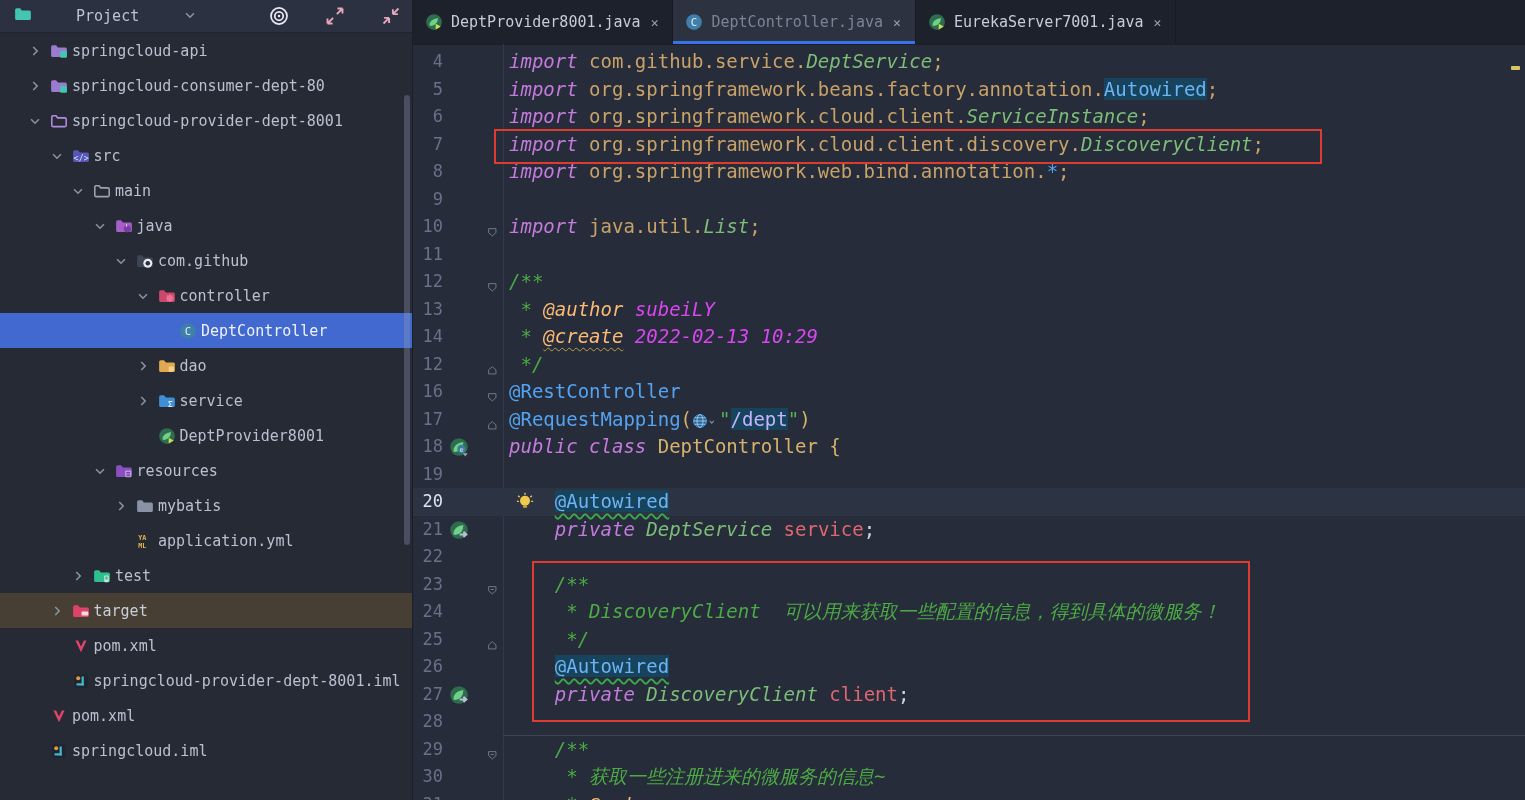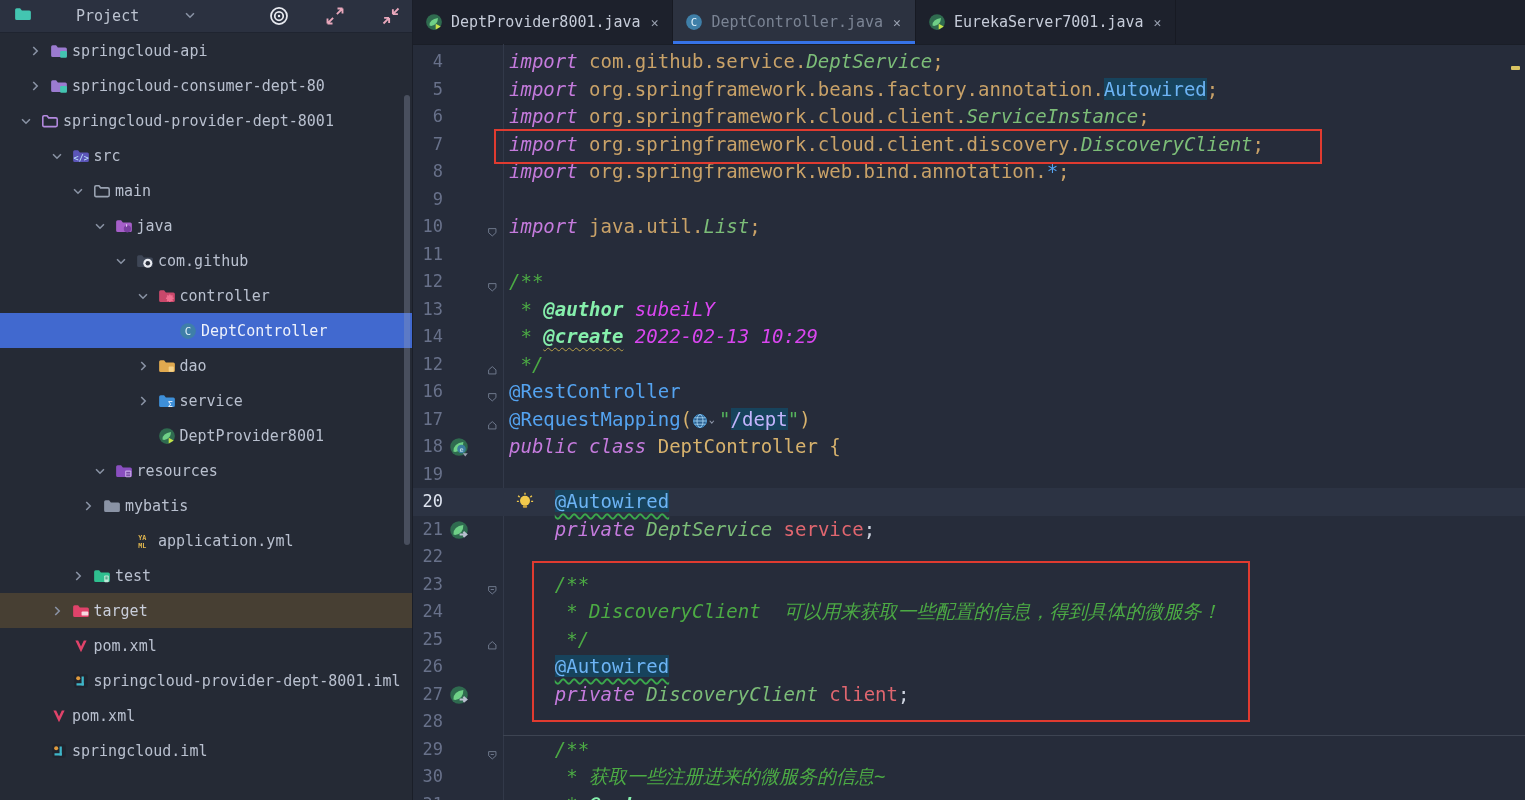--- a/index.html
+++ b/index.html
@@ -54,21 +54,21 @@
   .c-semi{color:#c9a268;}
   .c-ann{color:#54a3f0;}
   .c-annhl{color:#6db4f5;background:#17435c;}
   .c-str{color:#55b35c;}
   .c-strhl{color:#c4b5fd;background:#17435c;}
   .c-name{color:#d7b26d;}
   .c-brace{color:#d7b26d;}
   .c-field{color:#e0666f;}
   .c-plain{color:#ced4e0;}
   .c-cmt{color:#4cab44;font-style:italic;}
-  .c-tag{color:#86efac;font-style:italic;font-weight:bold;}
+  .c-tag{color:#fdba74;font-style:italic;font-weight:normal;}
   .c-val{color:#d946ef;font-style:italic;}
   .sq-g{text-decoration:underline wavy #3aa84c 1.5px;text-underline-offset:5px;}
   .sq-y{text-decoration:underline wavy #b8a04a 1px;text-underline-offset:4px;}
   .inlay-ic{display:inline-block;vertical-align:-3px;}
 
   .red-box{position:absolute;border:2px solid #e03b30;pointer-events:none;z-index:5;}
   .error-stripe-mark{position:absolute;right:5px;top:66px;width:9px;height:4px;background:#d9c462;border-radius:1px;}
 </style>
 </head>
 <body>
@@ -138,21 +138,21 @@
             </svg>
           </span>
           <span class="tr-icon">
             <svg width="18" height="18" viewBox="0 0 16 16" xmlns="http://www.w3.org/2000/svg">
               <path d="M1,4.2 Q1,2.8 2.4,2.8 h3 l1.6,2 h6.6 q1.4,0 1.4,1.4 V12 q0,1.4-1.4,1.4 H2.4 Q1,13.4 1,12 Z" fill="#9b7bd0"></path>
               <rect x="9" y="8" width="6" height="6" rx="1" fill="#43c5b1"></rect>
             </svg>
           </span>
           <span class="tr-label">springcloud-consumer-dept-80</span>
         </div>
-        <div class="tree-row" style="padding-left: 19px;">
+        <div class="tree-row" style="padding-left: 28px;">
           <span class="tr-chev">
             <svg width="14" height="14" viewBox="0 0 16 16" xmlns="http://www.w3.org/2000/svg">
               <path d="M3.5,6 L8,10.5 L12.5,6" fill="none" stroke="#8a93a5" stroke-width="1.8"></path>
             </svg>
           </span>
           <span class="tr-icon">
             <svg width="18" height="18" viewBox="0 0 16 16" xmlns="http://www.w3.org/2000/svg">
               <path d="M1.6,4.4 Q1.6,3.3 2.7,3.3 h2.6 l1.5,1.9 h6.4 q1.2,0 1.2,1.2 v5.4 q0,1.2-1.2,1.2 H2.8 q-1.2,0-1.2-1.2 Z" fill="none" stroke="#b48ae0" stroke-width="1.4"></path>
             </svg>
           </span>
@@ -287,21 +287,21 @@
           </span>
           <span class="tr-icon">
             <svg width="18" height="18" viewBox="0 0 16 16" xmlns="http://www.w3.org/2000/svg">
               <path d="M1,4.2 Q1,2.8 2.4,2.8 h3 l1.6,2 h6.6 q1.4,0 1.4,1.4 V12 q0,1.4-1.4,1.4 H2.4 Q1,13.4 1,12 Z" fill="#8a4fc0"></path>
               <rect x="9" y="7.5" width="5.5" height="6" rx="1" fill="#c7a6e8"></rect>
               <path d="M10,9.2 h3.5 M10,10.7 h3.5 M10,12.2 h3.5" stroke="#5c2f8a" stroke-width="0.8"></path>
             </svg>
           </span>
           <span class="tr-label">resources</span>
         </div>
-        <div class="tree-row" style="padding-left: 81px;">
+        <div class="tree-row" style="padding-left: 114px;">
           <span class="tr-chev">
             <svg width="14" height="14" viewBox="0 0 16 16" xmlns="http://www.w3.org/2000/svg">
               <path d="M6,3.5 L10.5,8 L6,12.5" fill="none" stroke="#8a93a5" stroke-width="1.8"></path>
             </svg>
           </span>
           <span class="tr-icon">
             <svg width="18" height="18" viewBox="0 0 16 16" xmlns="http://www.w3.org/2000/svg">
               <path d="M1,4.2 Q1,2.8 2.4,2.8 h3 l1.6,2 h6.6 q1.4,0 1.4,1.4 V12 q0,1.4-1.4,1.4 H2.4 Q1,13.4 1,12 Z" fill="#8a93a5"></path>
             </svg>
           </span>

